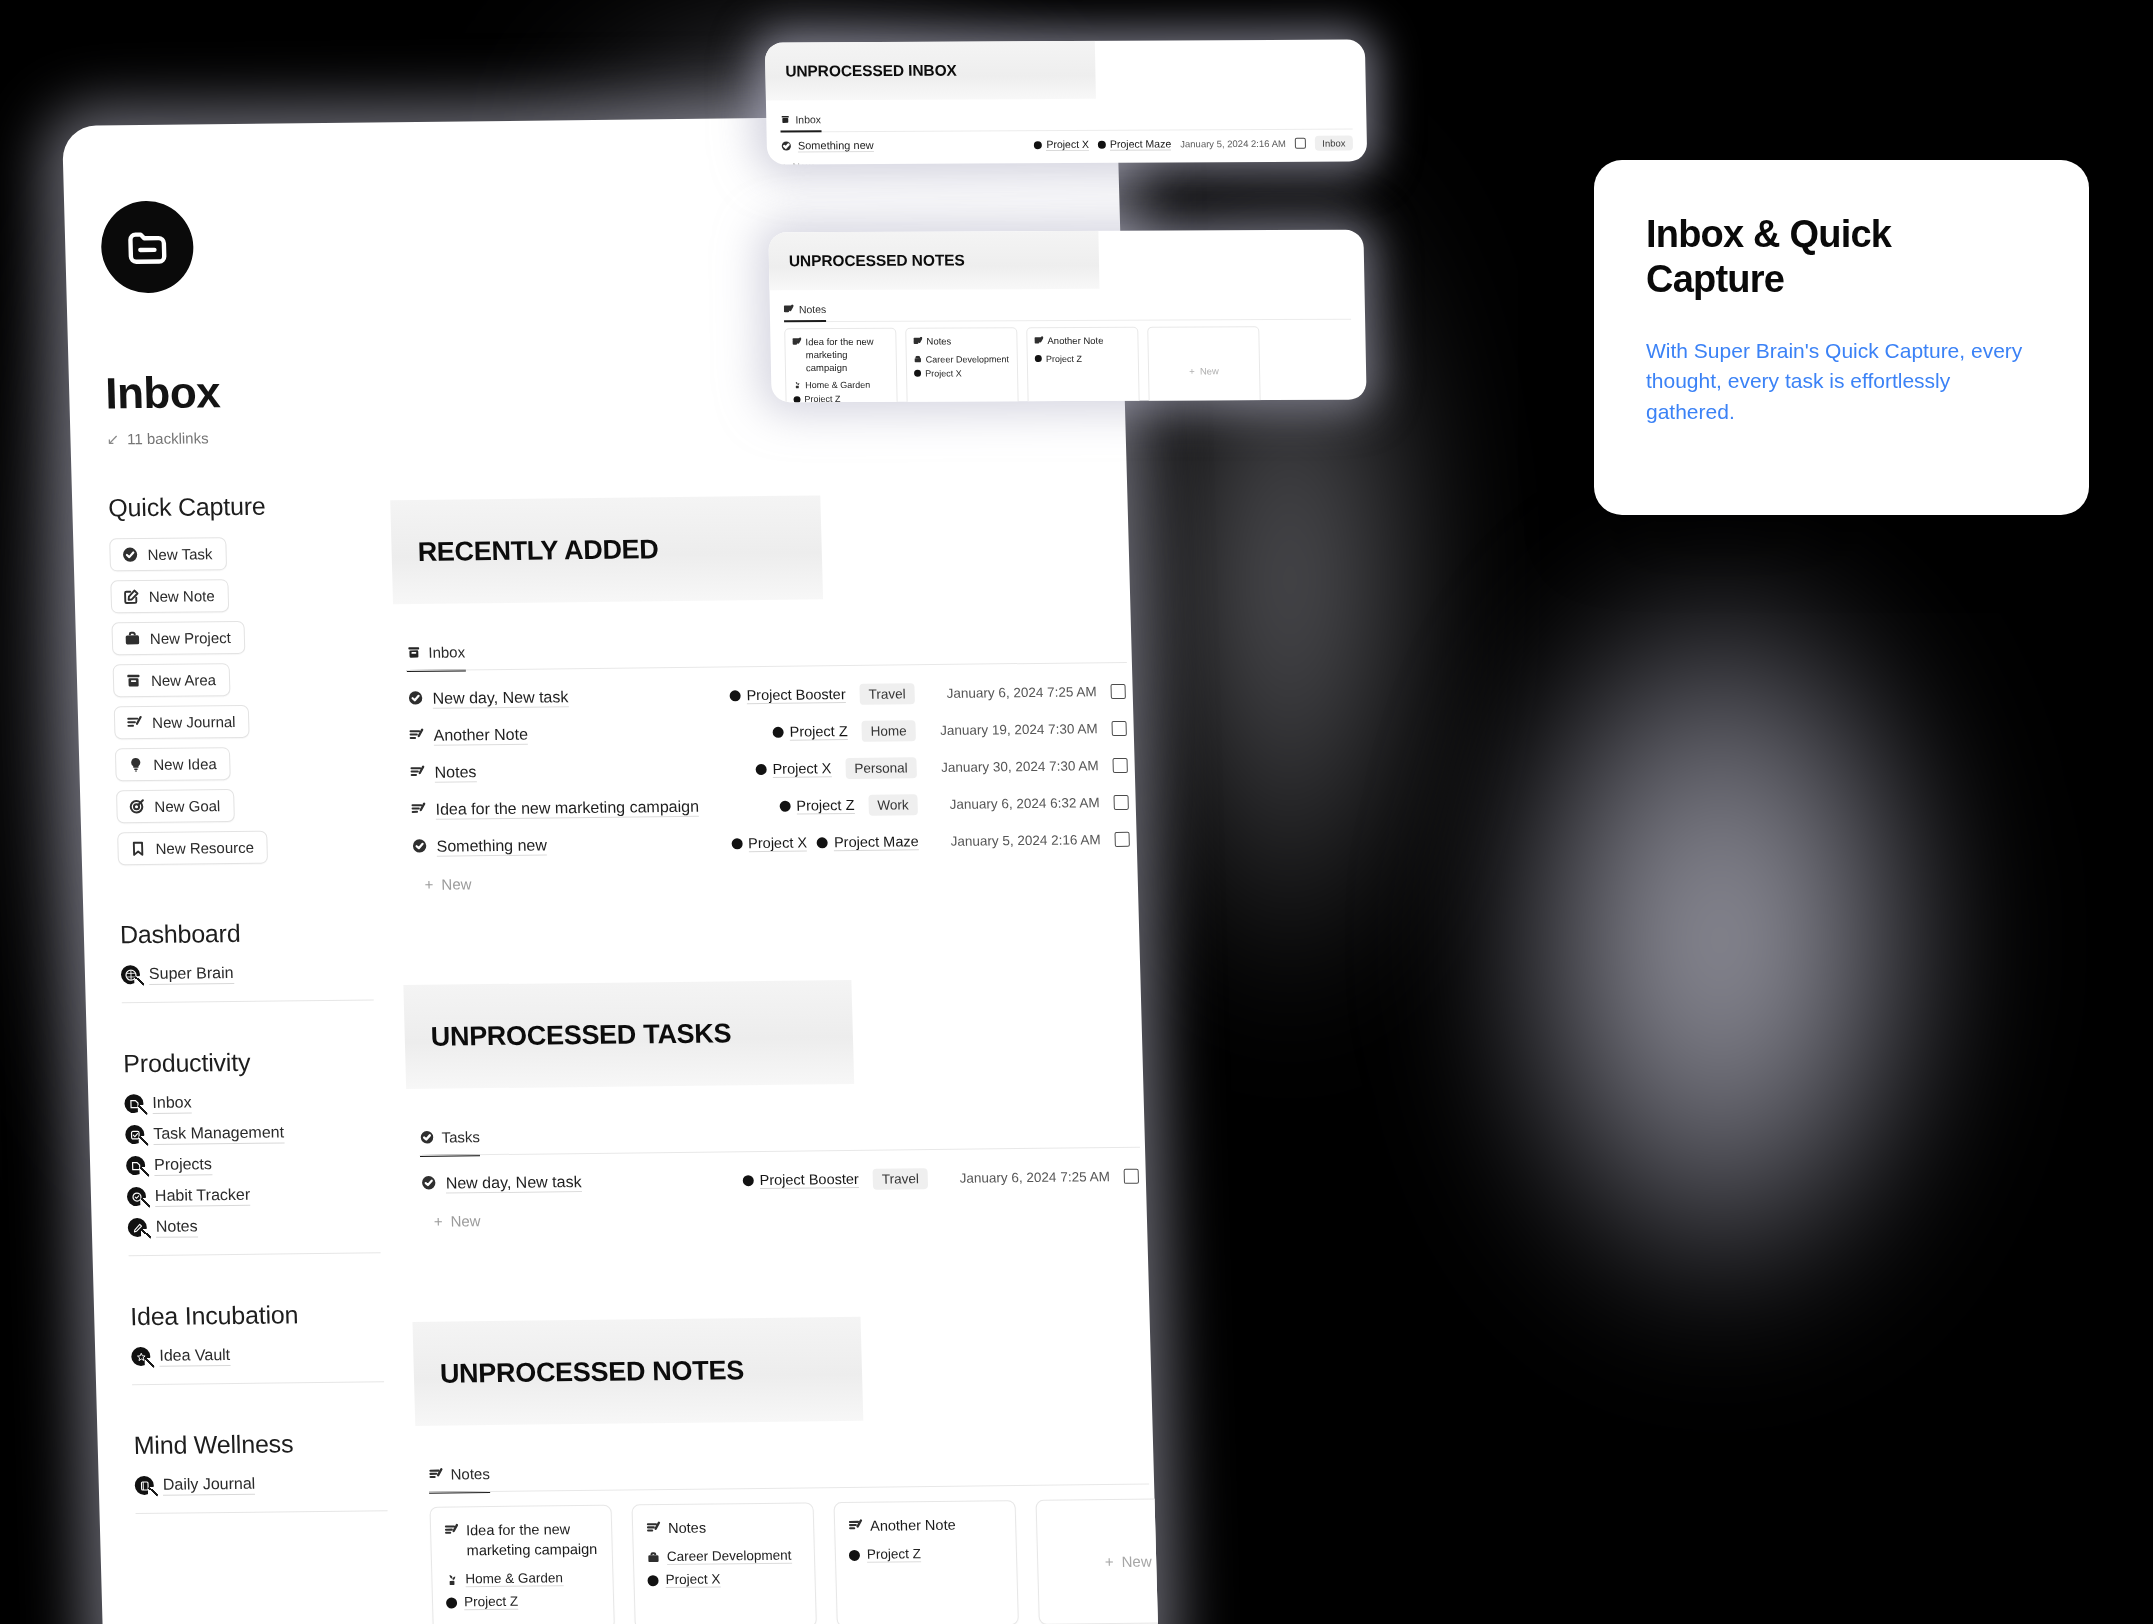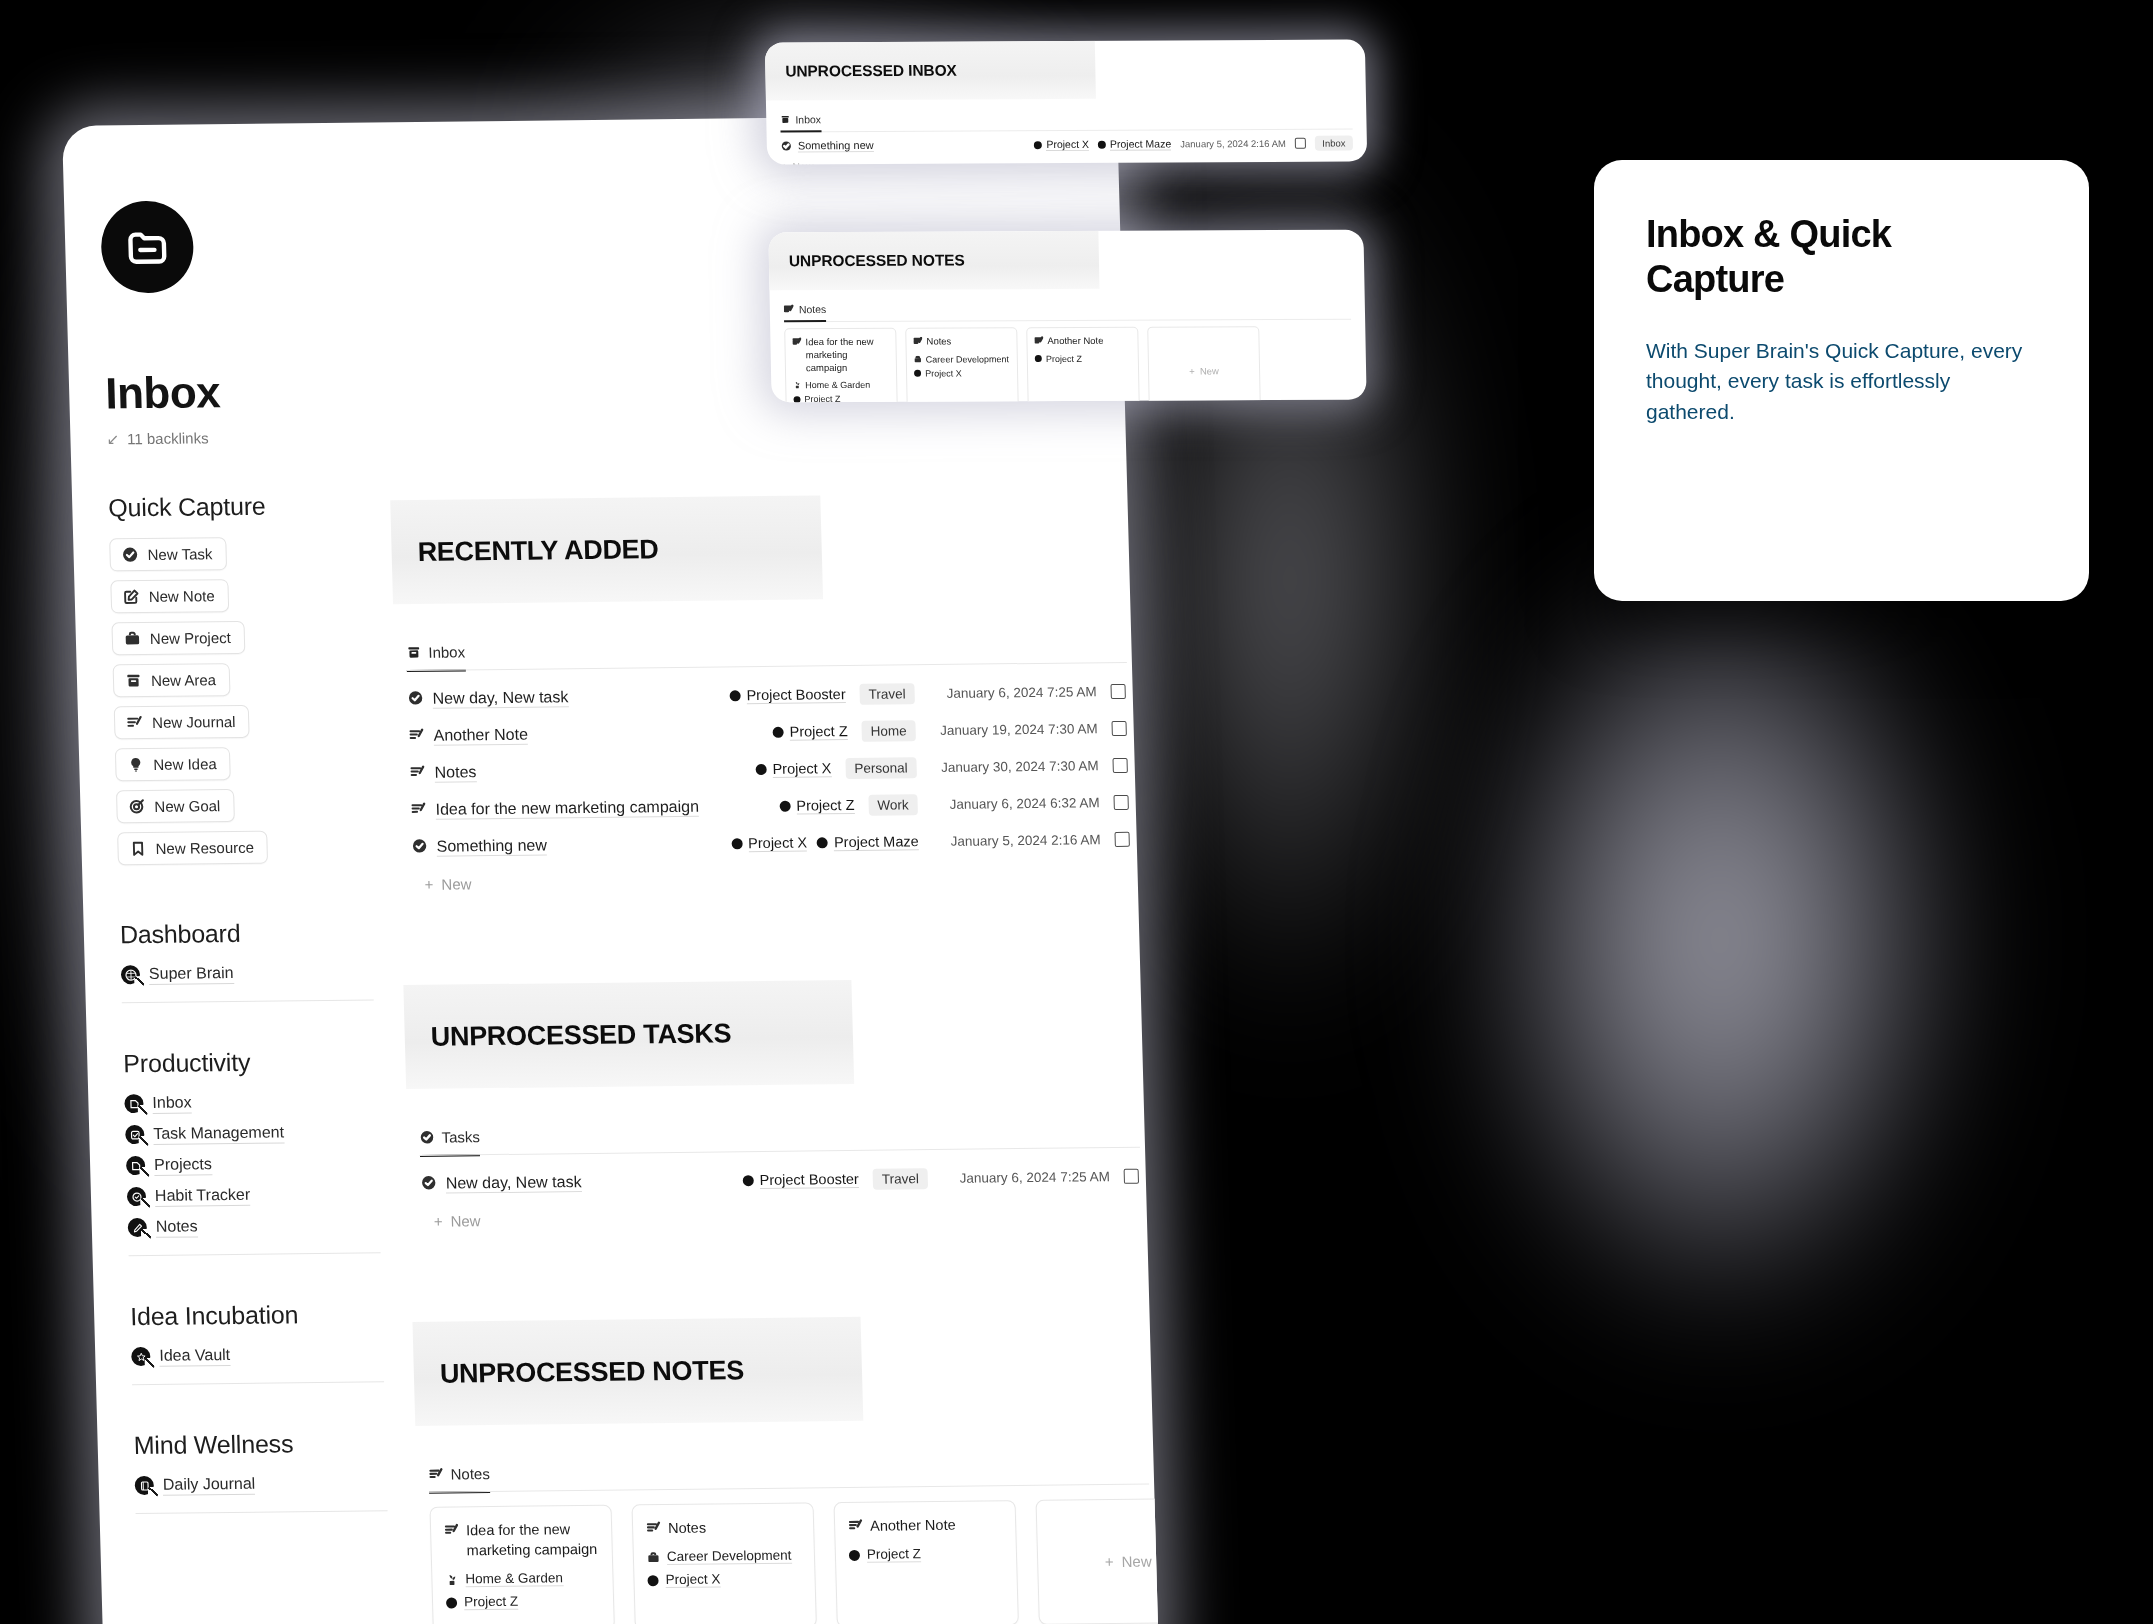--- a/index.html
+++ b/index.html
@@ -354,38 +354,38 @@
   .fp-card .gmeta .rel-dot { width: 7px; height: 7px; flex: 0 0 7px; }
   .fp-card.newcard {
     display: flex; align-items: center; justify-content: center;
     gap: 5px; color: #b0b0b0; font-size: 9.5px;
   }
 
   
   #callout {
     position: absolute;
     left: 1594px; top: 160px;
-    width: 495px; height: 441px;
+    width: 495px; height: 355px;
     background: #ffffff;
     border-radius: 28px;
     padding: 52px 52px 0 52px;
     box-shadow: 0 22px 60px 4px rgba(0,0,0,0.55);
   }
   #callout h2 {
     font-size: 38px;
     font-weight: 800;
     letter-spacing: -0.8px;
     line-height: 1.18;
     color: #0a0a0a;
     margin-bottom: 34px;
   }
   #callout p {
     font-size: 21px;
     line-height: 1.45;
-    color: #0c4a6e;
+    color: #3b82f6;
     font-weight: 400;
   }
 
   .gi path, .gi rect, .gi circle, .gi line, .gi polyline { vector-effect: non-scaling-stroke; }
 </style>
 </head>
 <body>
 
 <div id="stage">
 

